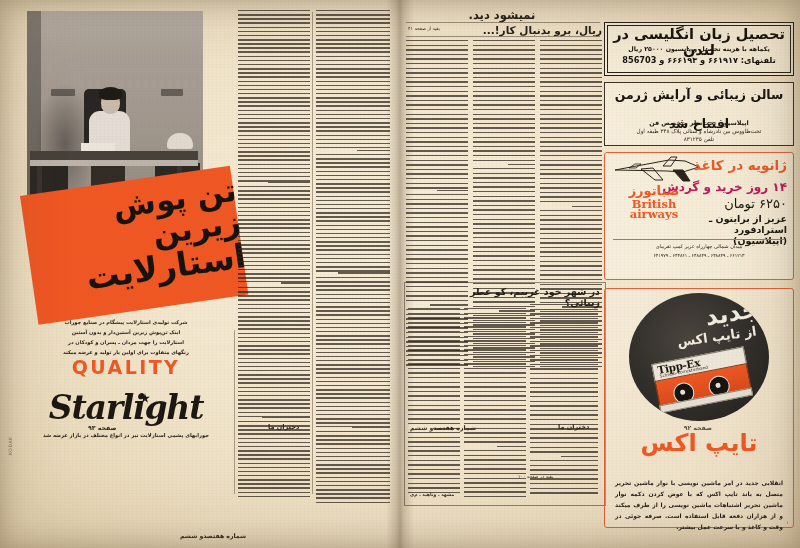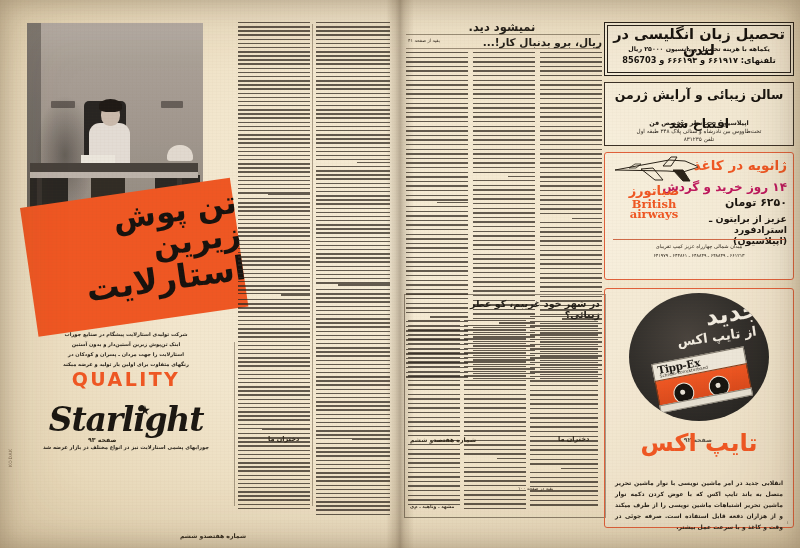--- a/index.html
+++ b/index.html
@@ -25,21 +25,21 @@
   #gutter{
     position:absolute;top:0;bottom:0;left:386px;width:28px;
     background:linear-gradient(90deg, rgba(90,70,45,0) 0%, rgba(90,70,45,.22) 35%, rgba(70,52,32,.34) 50%, rgba(90,70,45,.20) 65%, rgba(90,70,45,0) 100%);
     pointer-events:none;z-index:40;
   }
   #edgeshade{
     position:absolute;inset:0;pointer-events:none;z-index:41;
     box-shadow:inset 0 0 26px rgba(90,68,42,.35), inset 0 0 70px rgba(90,68,42,.18);
   }
 
-  .page{position:absolute;top:12px;height:440px;width:400px;}
+  .page{position:absolute;top:0;height:440px;width:400px;}
   .page.left{left:0;}
   .page.right{left:400px;}
 
   
   .col{position:absolute;direction:rtl;}
   .ptext{
     --lh:4.15px;
     background-image:repeating-linear-gradient(
       180deg,
       rgba(46,38,30,.80) 0px,
@@ -146,21 +146,21 @@
   #ad2 .s2{position:absolute;right:6px;left:6px;top:45px;direction:rtl;text-align:center;font-size:5.6px;color:#221c15;}
   #ad2 .s3{position:absolute;right:6px;left:6px;top:53px;direction:rtl;text-align:center;font-size:5.6px;color:#221c15;}
 
   #ad3{left:604px;top:152px;width:188px;height:126px;border:1.3px solid #e0603a;border-radius:3px;}
   #ad3 .plane{position:absolute;left:6px;top:2px;width:92px;height:34px;}
   #ad3 .ttl{position:absolute;right:6px;top:4px;direction:rtl;font-size:13.5px;font-weight:700;color:#ef5723;letter-spacing:-.5px;}
   #ad3 .saba{position:absolute;left:10px;top:30px;width:78px;text-align:center;direction:rtl;font-size:13px;font-weight:700;color:#ef5723;}
   #ad3 .ba1{position:absolute;left:10px;top:46px;width:78px;text-align:center;font-family:"DejaVu Serif","Liberation Serif",serif;font-size:11.5px;font-weight:700;color:#ef5723;line-height:1;}
   #ad3 .ba2{position:absolute;left:10px;top:56px;width:78px;text-align:center;font-family:"DejaVu Serif","Liberation Serif",serif;font-size:11.5px;font-weight:700;color:#ef5723;line-height:1;}
   #ad3 .l1{position:absolute;right:6px;top:27px;direction:rtl;font-size:12px;font-weight:700;color:#be185d;}
-  #ad3 .l2{position:absolute;right:6px;top:43px;direction:rtl;font-size:11px;font-weight:700;color:#1b1610;}
+  #ad3 .l2{position:absolute;right:6px;top:43px;direction:rtl;font-size:13px;font-weight:400;color:#1b1610;}
   #ad3 .l3{position:absolute;right:6px;left:92px;top:60px;direction:rtl;text-align:right;font-size:9.5px;font-weight:700;color:#1b1610;}
   #ad3 .l4{position:absolute;right:6px;left:92px;top:75px;direction:rtl;text-align:right;font-size:8.2px;font-weight:700;color:#1b1610;}
   #ad3 .l5{position:absolute;right:6px;left:6px;top:90px;direction:rtl;text-align:center;font-size:5.1px;color:#2a2319;}
   #ad3 .l6{position:absolute;right:6px;left:6px;top:100px;direction:rtl;text-align:center;font-size:4.6px;color:#2a2319;}
   #ad3 .hr{position:absolute;left:8px;right:8px;top:86px;height:1px;background:#cf6a47;}
 
   #ad4{left:604px;top:288px;width:188px;height:238px;border:1.3px solid #e0603a;border-radius:3px;background:rgba(255,252,244,.2);}
   #circle{
     position:absolute;left:24px;top:4px;width:140px;height:128px;border-radius:50%;
     background:radial-gradient(circle at 42% 36%, #4a443e 0%, #33302c 48%, #201e1c 100%);

